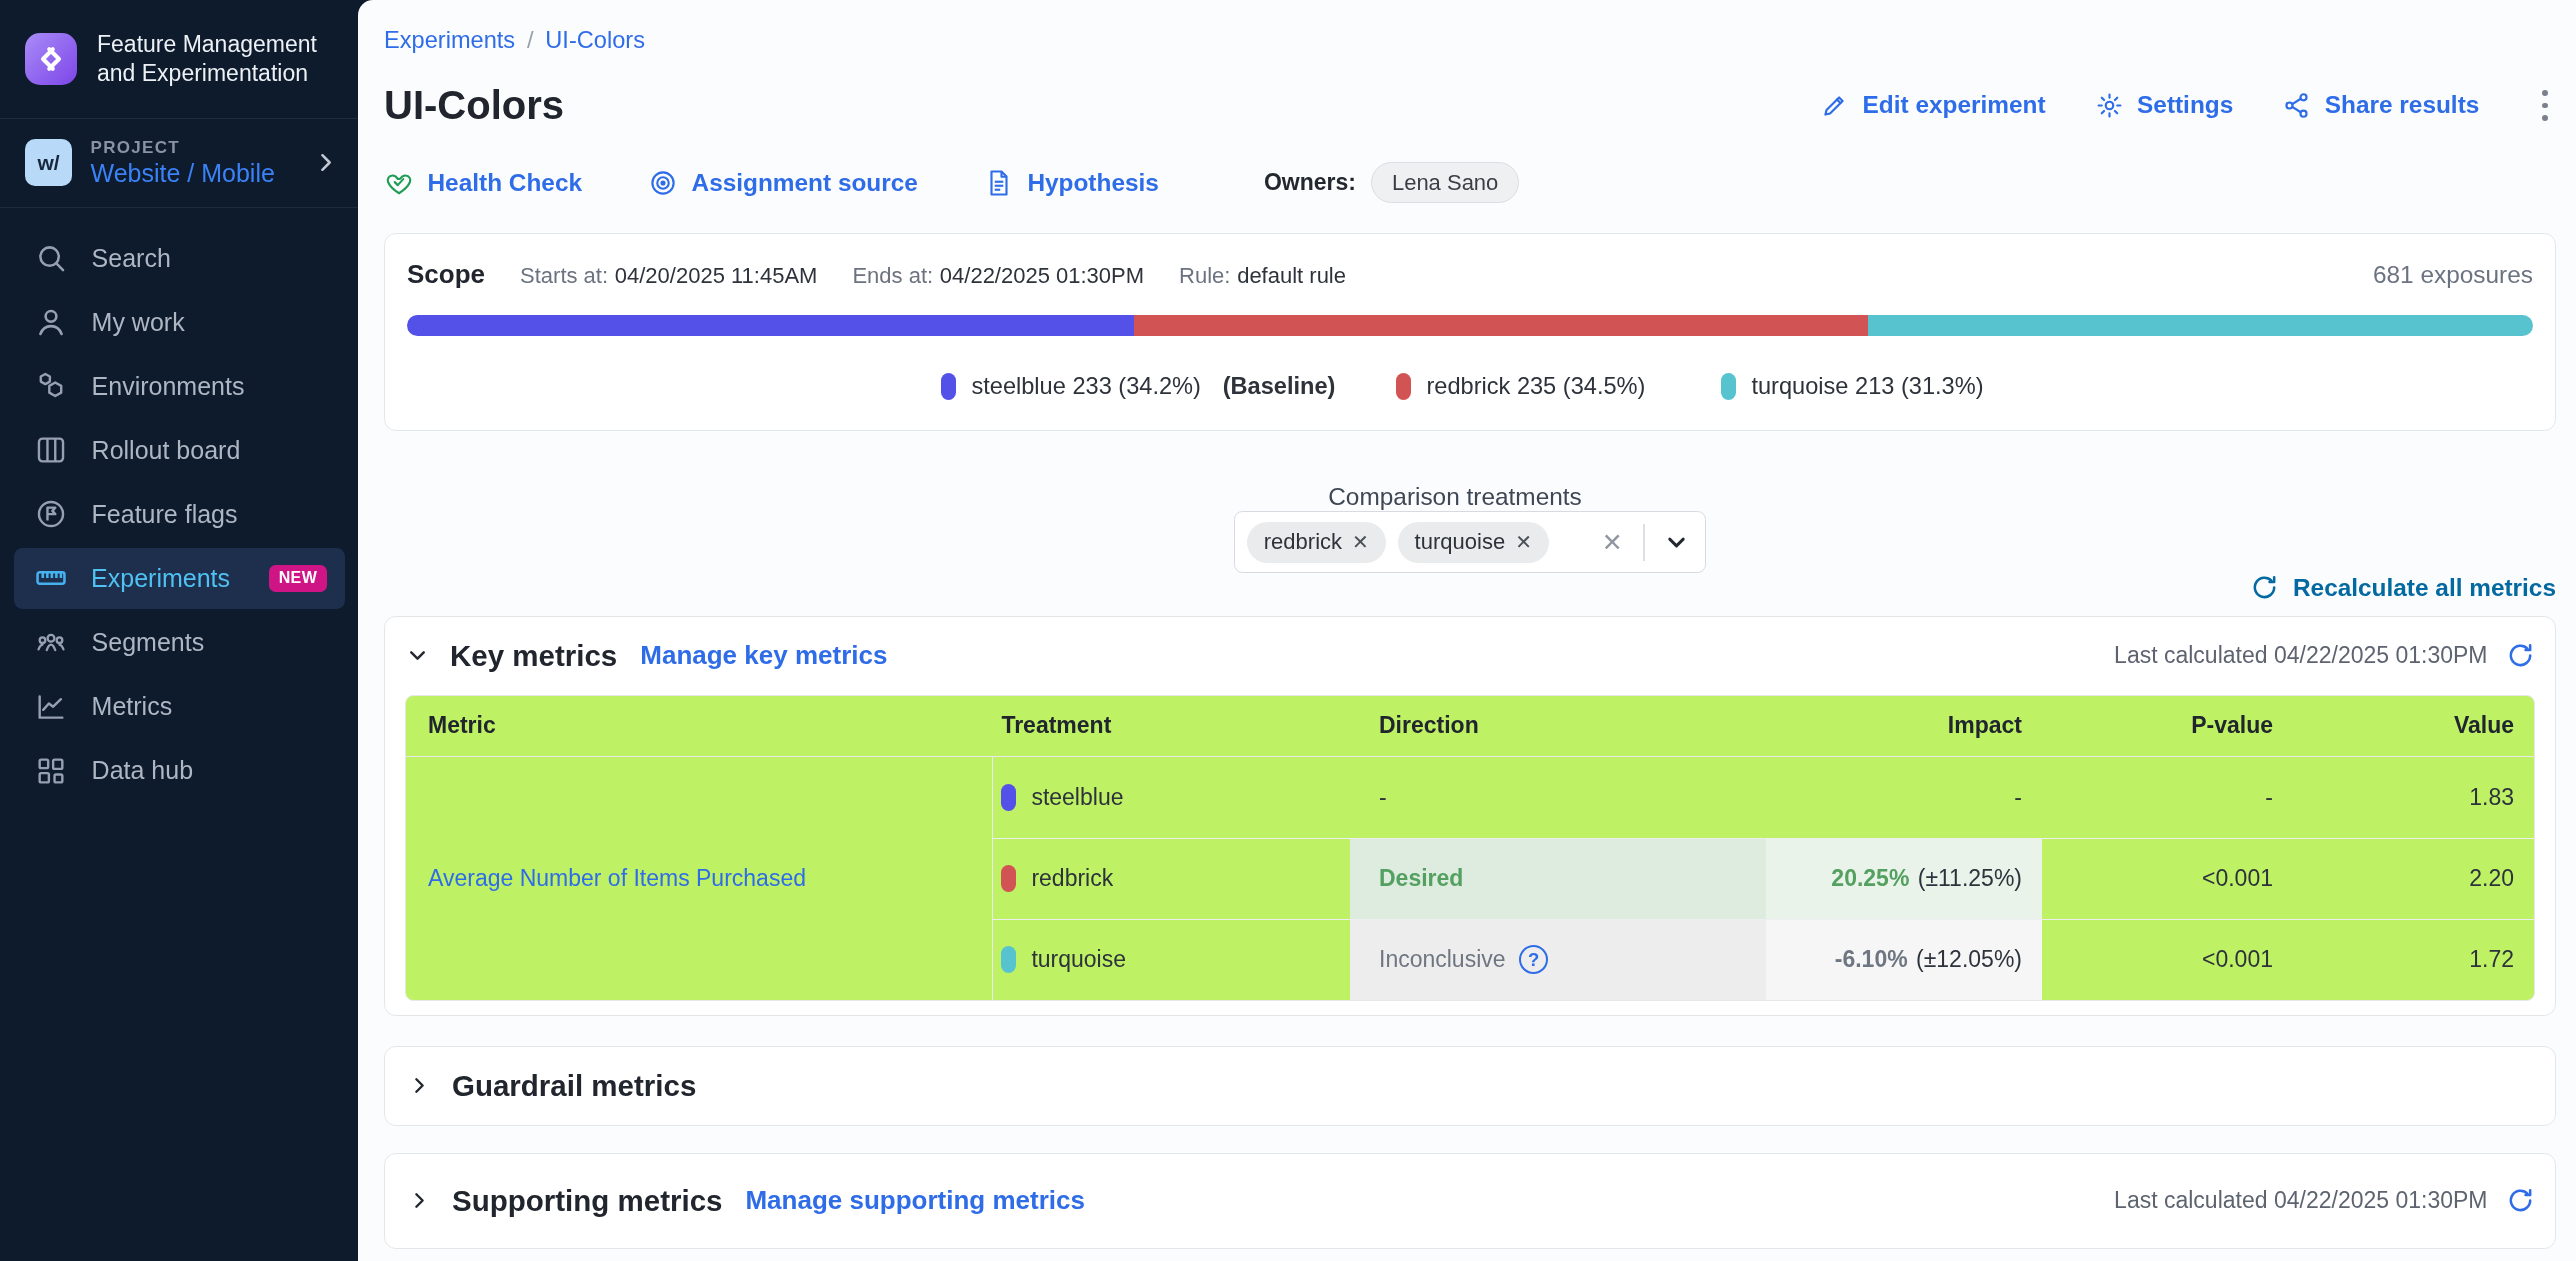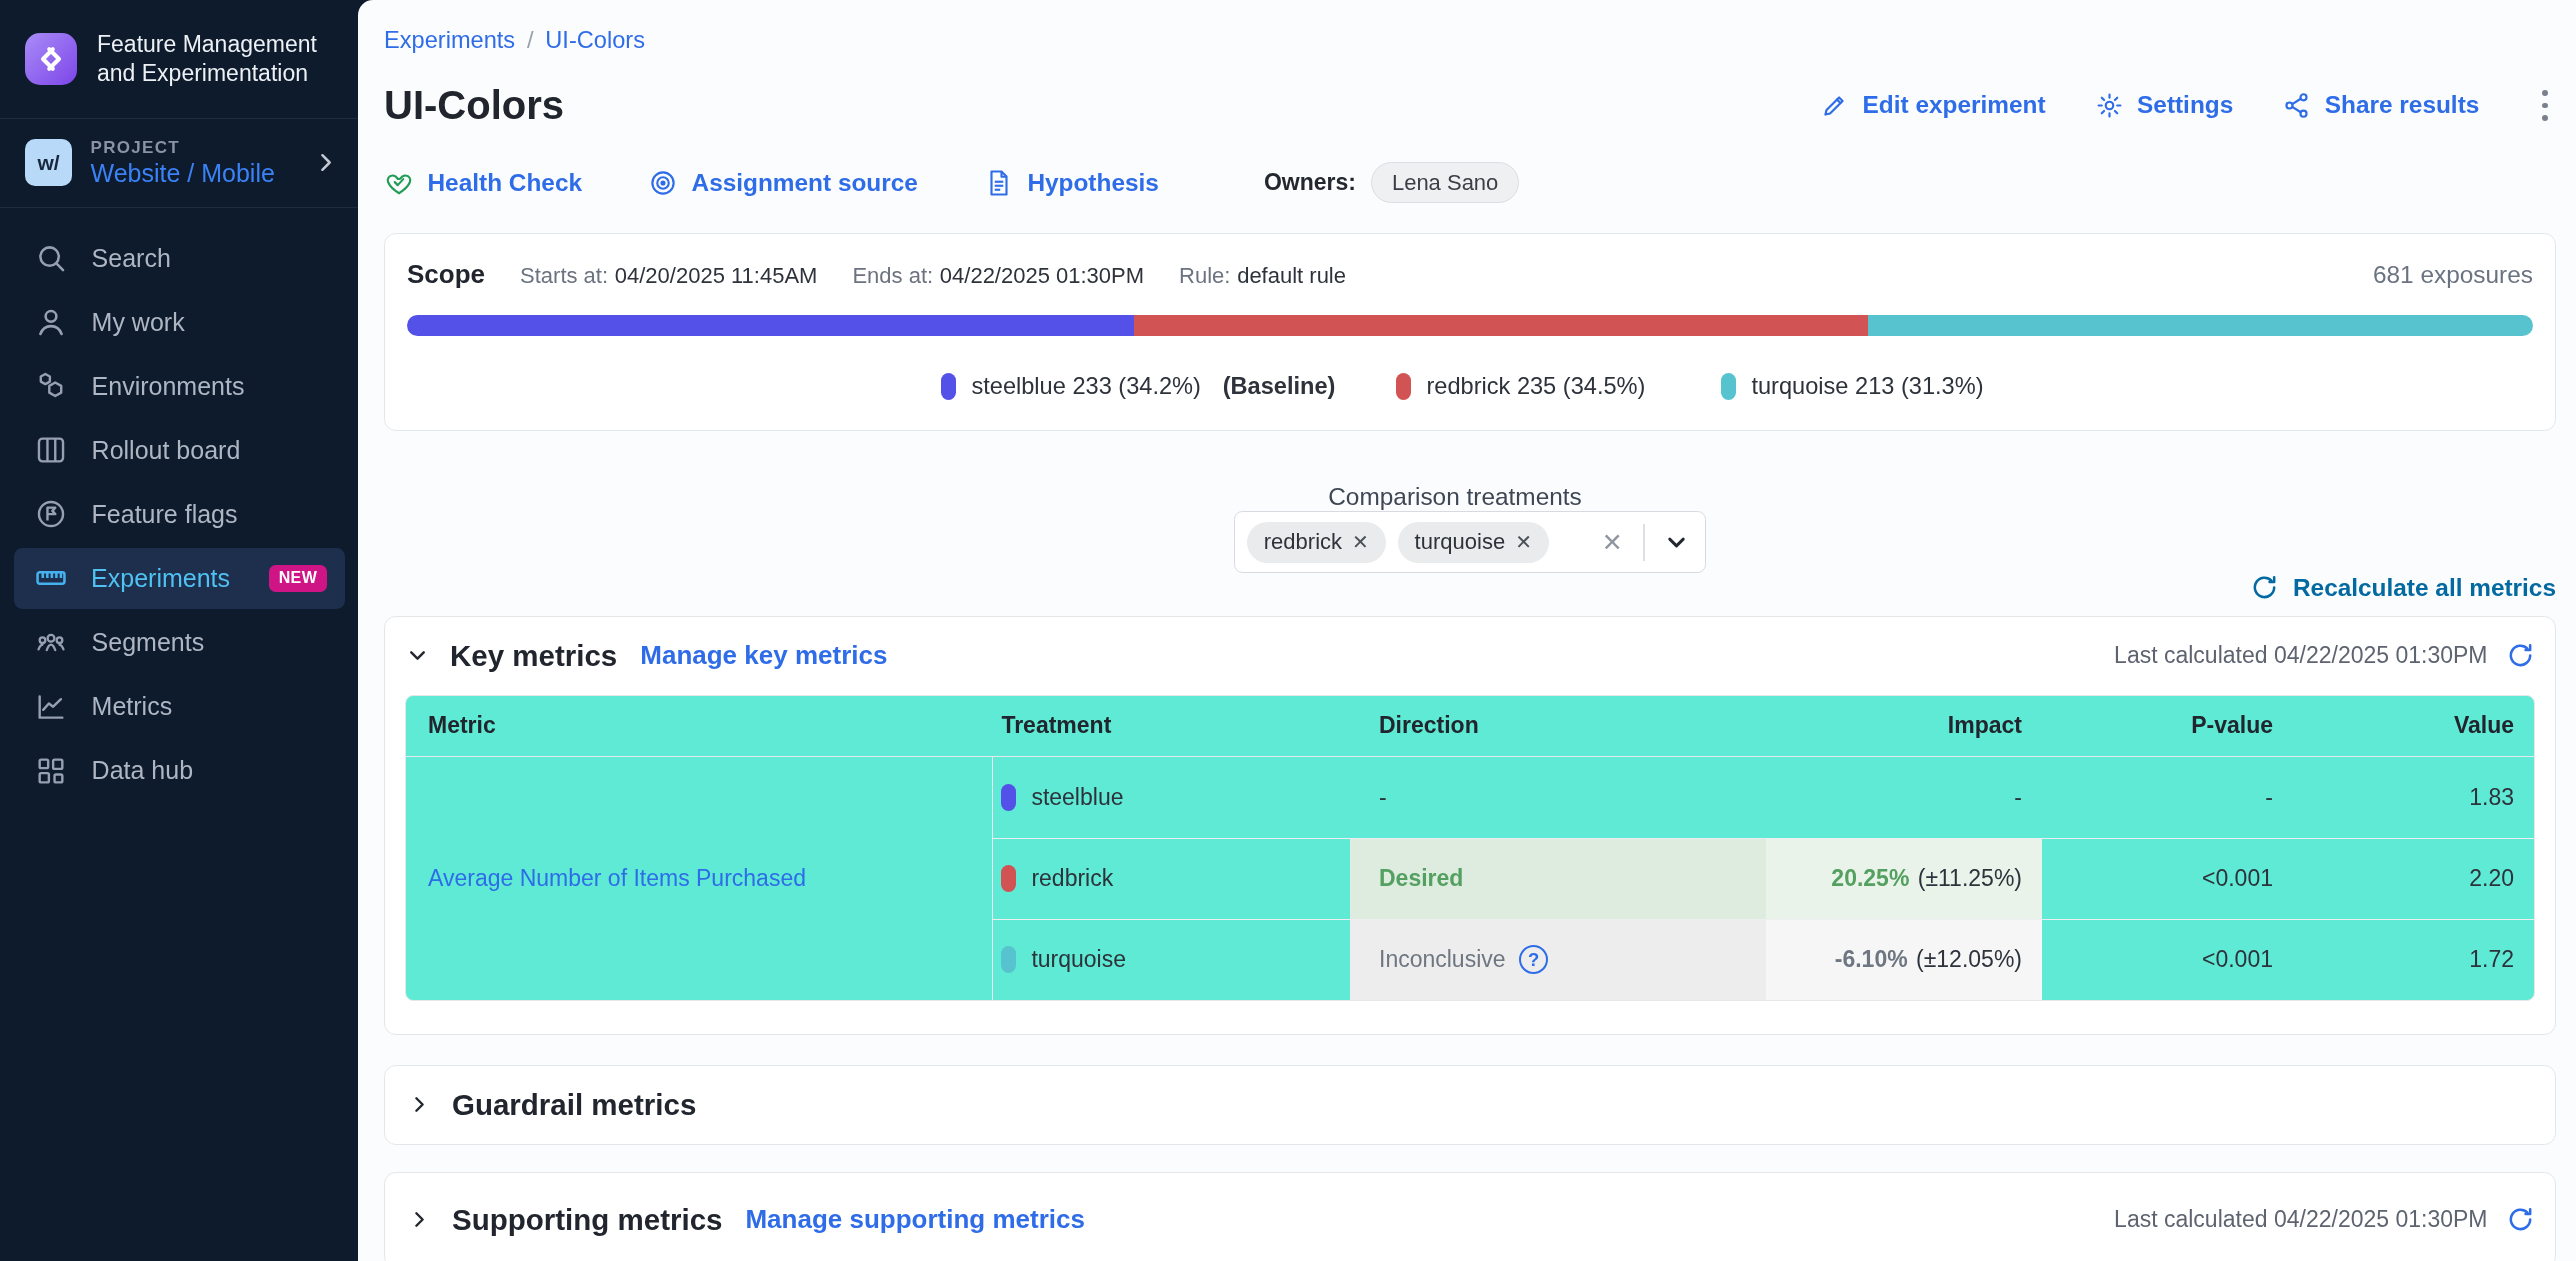--- a/index.html
+++ b/index.html
@@ -73,28 +73,28 @@
   .comparison-label { font-size:24.4px; color:#3f4654; margin-right:30px; }
   .treat-select { width:472px; height:62px; background:#fff; border:1.7px solid #d7dbe1; border-radius:8.4px; display:flex; align-items:center; padding:0 15px 0 11.8px; gap:11.8px; cursor:pointer; }
   .chip { background:#e9ebed; border-radius:842px; padding:7.6px 17px; font-size:22px; color:#2d323b; display:flex; align-items:center; gap:10px; }
   .chip-x { font-size:20px; color:#4a4f58; cursor:pointer; }
   .sel-clear { margin-left:auto; font-size:25px; color:#8f96a0; cursor:pointer; padding:0 8.4px; }
   .sel-div { width:1.7px; height:37px; background:#dcdfe4; }
   .sel-caret { color:#23272f; padding-left:6.7px; cursor:pointer; }
   .recalc { margin-left:auto; display:flex; align-items:center; gap:13.5px; color:#0369a1; font-size:24.4px; font-weight:700; cursor:pointer; }
 
   
-  .key-card { margin-top:13.5px; padding:22px 20px 33px 20px; }
+  .key-card { margin-top:13.5px; padding:22px 20px 14px 20px; }
   .sec-head { display:flex; align-items:center; gap:20px; }
   .sec-title { font-size:29.5px; font-weight:700; color:#21252d; }
   .manage-link { color:#2e6ce8; font-size:26px; font-weight:600; margin-left:3px; cursor:pointer; }
   .last-calc { margin-left:auto; display:flex; align-items:center; gap:18.5px; color:#5d6470; font-size:23px; }
   .chev { color:#23272f; }
 
-  .tbl-wrap { margin-top:22px; border:1.7px solid #e5e8eb; border-radius:8.4px; overflow:hidden; background:#5eead4; }
+  .tbl-wrap { margin-top:22px; border:1.7px solid #e5e8eb; border-radius:8.4px; overflow:hidden; background:#bef264; }
   .tbl { display:grid; grid-template-columns:587px 357px 416px 276px 251px 1fr; grid-template-rows:61px 81px 81px 81px; }
   .cell { display:flex; align-items:center; font-size:23px; color:#2d323b; }
   .th { font-weight:700; color:#21252d; border-bottom:1.7px solid #e6e8eb; }
   .c-left { padding-left:22px; }
   .c-treat { padding-left:8.4px; }
   .c-dir { padding-left:29px; }
   .c-right { justify-content:flex-end; padding-right:20px; }
   .metric-cell { grid-column:1; grid-row:2/5; border-right:1.7px solid #e9ebee; }
   .metric-link { color:#2e6ce8; cursor:pointer; }
   .rt { border-top:1.7px solid #eceef0; }

